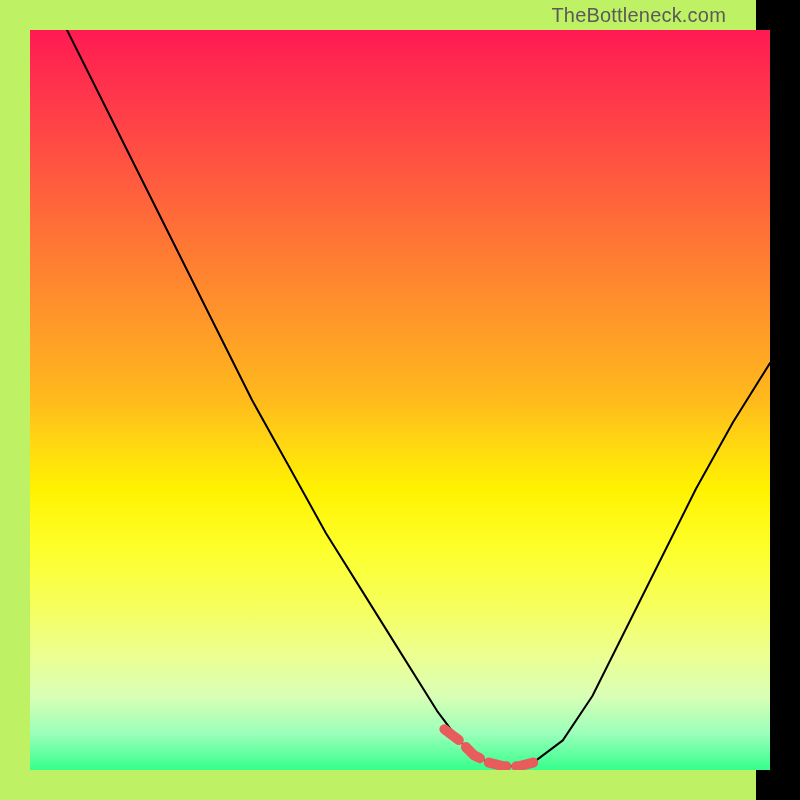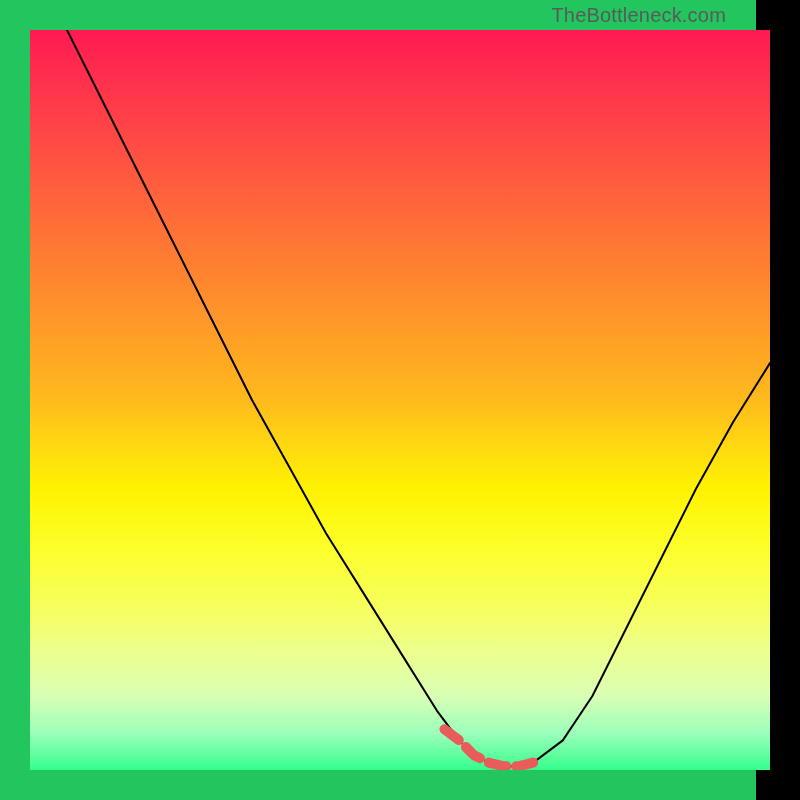--- a/index.html
+++ b/index.html
@@ -1,21 +1,21 @@
 <!DOCTYPE html>
 <html><head>
 <meta charset="utf-8">
 <style>
   * { margin: 0; padding: 0; box-sizing: border-box; }
   html, body { width: 800px; height: 800px; overflow: hidden; background: #000; }
   .frame {
     position: relative;
     width: 756px;
     height: 800px;
-    background: #22c55e;
+    background: #bef264;
   }
   .plot-area {
     position: absolute;
     left: 30px;
     top: 30px;
     width: 740px;
     height: 740px;
     background: linear-gradient(to bottom,
       #ff1a52 0%,
       #ff3a4a 10%,

